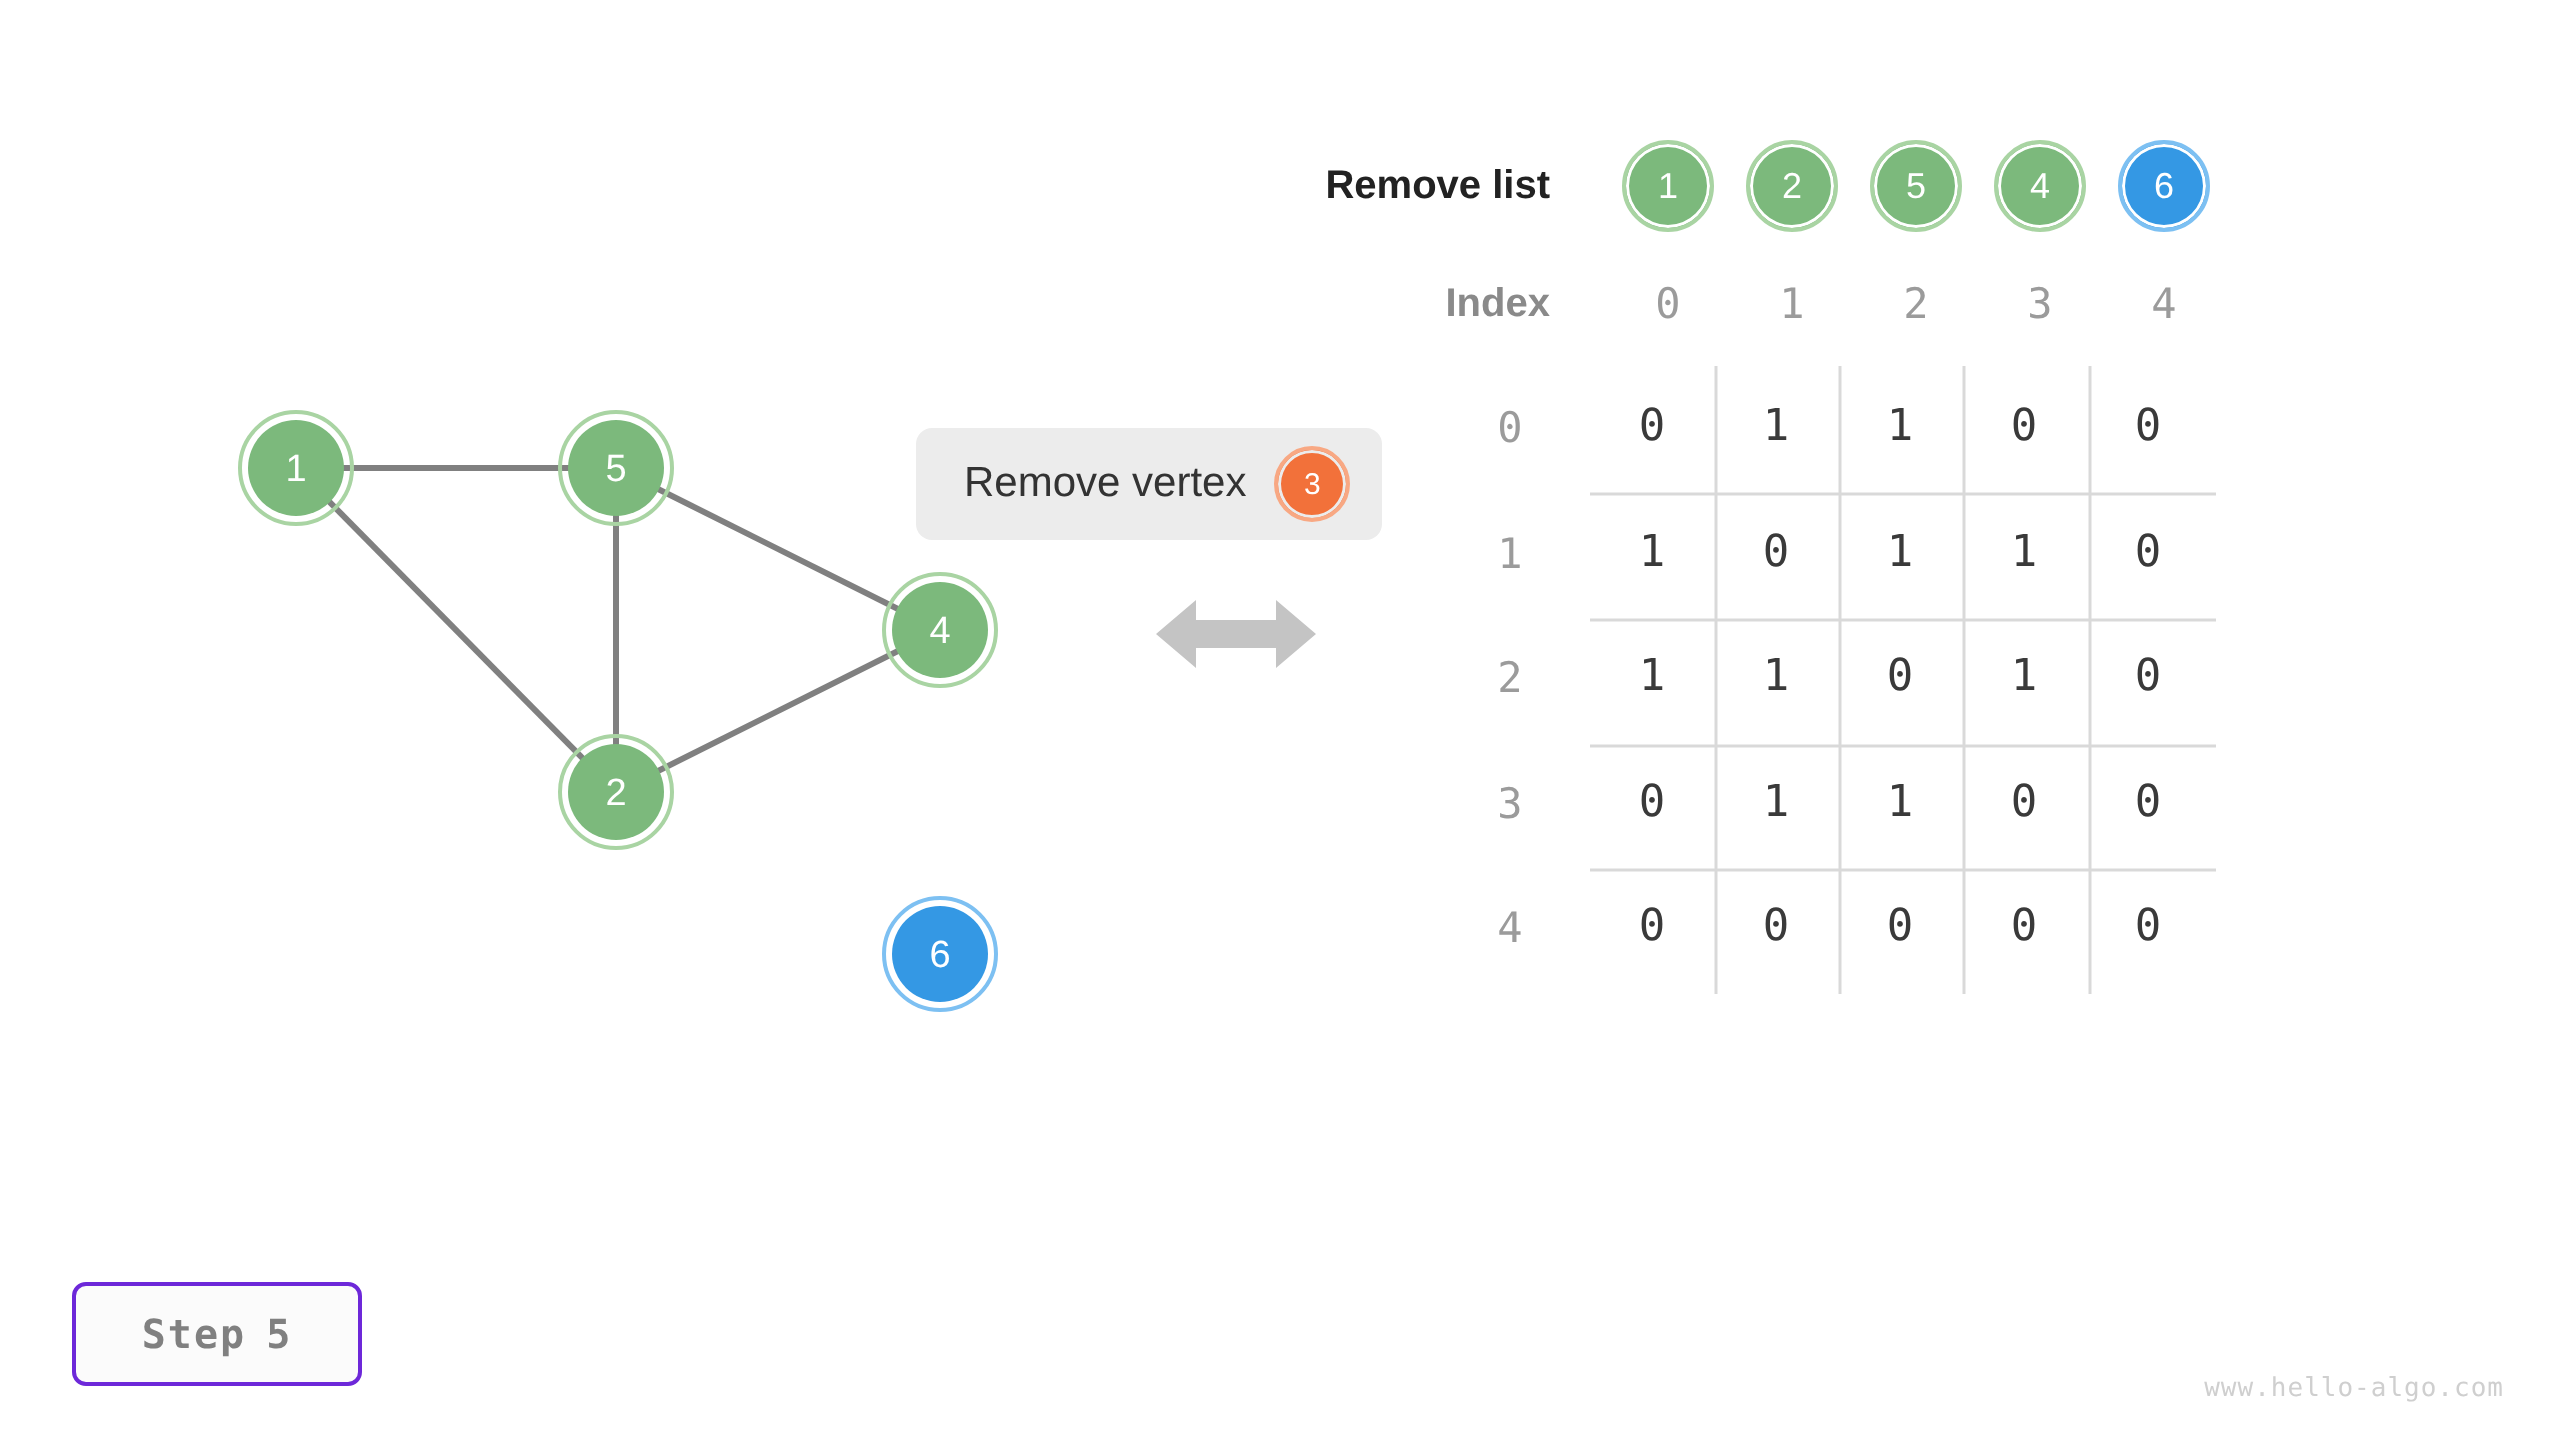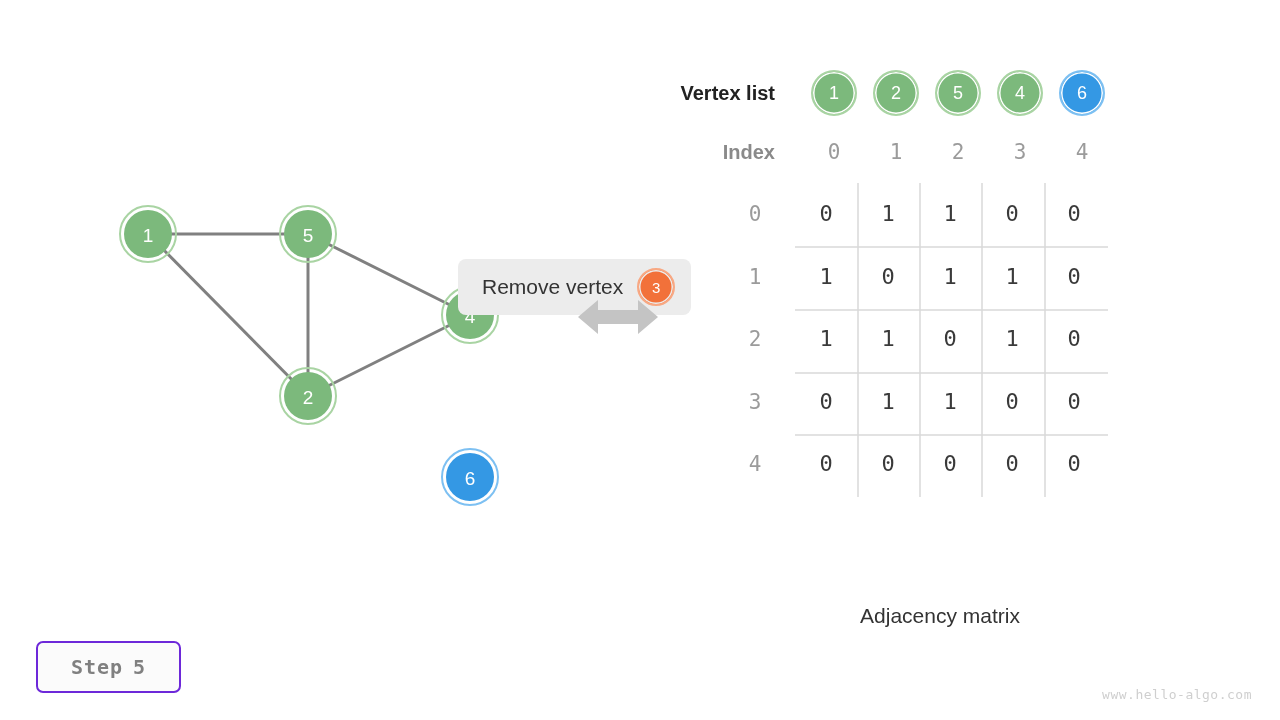--- a/index.html
+++ b/index.html
@@ -45,21 +45,20 @@
     left: 458px;
     top: 214px;
     height: 56px;
     box-sizing: border-box;
     padding: 0 16px 0 24px;
     background: #ececec;
     border-radius: 8px;
     display: flex;
     align-items: center;
     gap: 14px;
-    margin-top: 45px;
   }
   .op-pill-text {
     font-size: 21px;
     color: #333333;
     white-space: nowrap;
   }
   .op-badge {
     width: 34px;
     height: 34px;
     border-radius: 50%;
@@ -260,21 +259,21 @@
       <span>3</span>
     </span>
   </div>
 
   <svg id="arrow-svg" viewBox="0 0 80 42">
     <path d="M0 21 L20 4 L20 14 L60 14 L60 4 L80 21 L60 38 L60 28 L20 28 L20 38 Z" fill="#c4c4c4"></path>
   </svg>
 
   <div class="matrix-area">
 
-    <div class="side-label" id="vertex-list-label">Vertex list</div>
+    <div class="side-label" id="vertex-list-label">Remove list</div>
     <div class="side-label" id="index-label">Index</div>
 
     <div id="vertex-chips">
         <div class="vertex-chip green" style="left: 171px; top: 70px;">
           <span>1</span>
         </div>
         <div class="vertex-chip green" style="left: 233px; top: 70px;">
           <span>2</span>
         </div>
         <div class="vertex-chip green" style="left: 295px; top: 70px;">
@@ -335,21 +334,20 @@
         <div class="m-cell" style="left: 341px; top: 389px;">0</div>
         <div class="m-cell" style="left: 403px; top: 389px;">0</div>
         <div class="m-cell" style="left: 155px; top: 451px;">0</div>
         <div class="m-cell" style="left: 217px; top: 451px;">0</div>
         <div class="m-cell" style="left: 279px; top: 451px;">0</div>
         <div class="m-cell" style="left: 341px; top: 451px;">0</div>
         <div class="m-cell" style="left: 403px; top: 451px;">0</div>
       </div>
   </div>
 
-  <div class="caption" id="caption-matrix">Adjacency matrix</div>
 
   <div class="step-box">
     <span>Step</span>
     <span>5</span>
   </div>
 
   <div class="watermark">www.hello-algo.com</div>
 </div>
 
 </body></html>

